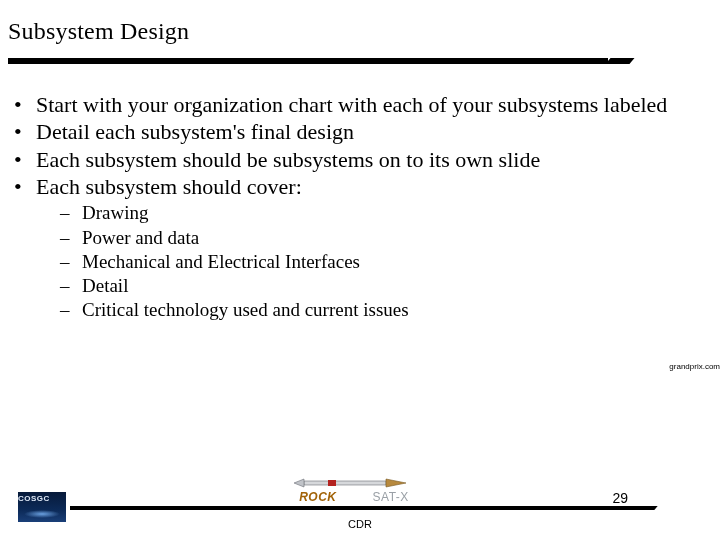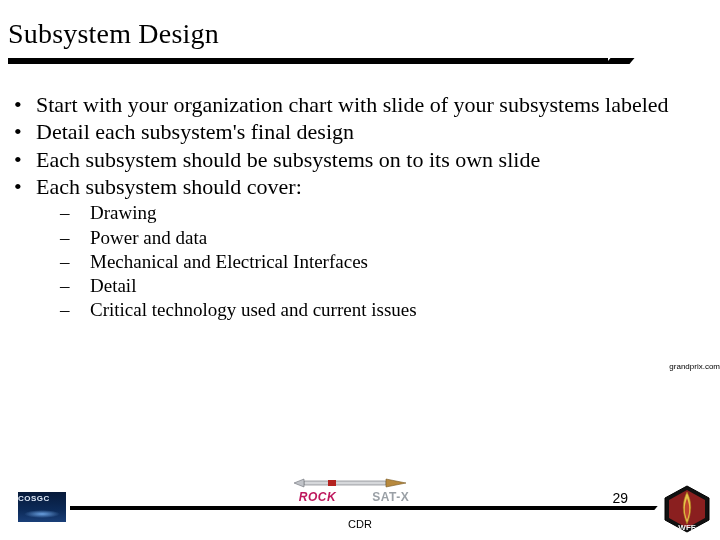--- a/index.html
+++ b/index.html
@@ -1,61 +1,61 @@
 <!DOCTYPE html>
 <html><head>
 <meta charset="utf-8">
 <style>
   * { box-sizing: border-box; margin: 0; padding: 0; }
   html, body { width: 720px; height: 540px; background: #fff; font-family: "Times New Roman", Times, serif; color: #000; overflow: hidden; }
   .slide { position: relative; width: 720px; height: 540px; }
   .title-block { position: absolute; top: 18px; left: 8px; right: 8px; }
-  .title { font-size: 28px; font-weight: normal; letter-spacing: 0.2px; }
+  .title { font-size: 24px; font-weight: normal; letter-spacing: 0.2px; }
   .rule { position: absolute; top: 58px; left: 8px; width: 600px; height: 6px; background: #000; }
   .rule-tail { position: absolute; top: 58px; left: 608px; width: 24px; height: 6px; background: #000; transform: skewX(-40deg); }
   .body { position: absolute; top: 92px; left: 14px; right: 14px; font-size: 22px; line-height: 1.15; }
   .b1 { display: flex; margin-bottom: 2px; }
   .b1 .dot { width: 22px; flex: none; }
   .b1 .txt { flex: 1; }
   .sub { margin-left: 46px; margin-top: 2px; font-size: 19px; line-height: 1.28; }
   .b2 { display: flex; }
   .b2 .dash { width: 22px; flex: none; }
-  .b2 .txt { flex: 1; margin-left: 8px; }
+  .b2 .txt { flex: 1; }
   .cite { position: absolute; right: 0; top: 362px; font-size: 8px; font-family: Arial, sans-serif; padding-left: 31px; }
   .footer { position: absolute; left: 0; right: 0; bottom: 0; height: 64px; }
   .logo-left { position: absolute; left: 18px; bottom: 18px; width: 48px; height: 30px; background: linear-gradient(180deg,#071a3a 0%,#0c2a58 60%,#1a3f78 100%); }
   .logo-left::after { content:""; position:absolute; left:6px; bottom:4px; width:36px; height:8px; background: radial-gradient(ellipse at center,#6aa0e0 0%,rgba(106,160,224,0) 70%); border-radius:50%; }
   .logo-left-text { position:absolute; left:0; right:18px; top:2px; text-align:right; color:#dfe9f7; font: bold 8px Arial,sans-serif; letter-spacing:0.5px; }
   .footer-rule { position:absolute; left:70px; right:80px; bottom:30px; height:4px; background:#000; }
   .footer-rule::after { content:""; position:absolute; right:-16px; top:0; width:20px; height:4px; background:#000; transform:skewX(-40deg); }
   .rocket { position:absolute; left:254px; bottom:36px; width:200px; text-align:center; }
   .rocket-svg { display:block; margin:0 auto; }
   .rocket-text { font: italic bold 12px Arial,sans-serif; letter-spacing:0.5px; }
-  .rocket-text .r1 { color:#be185d; }
-  .rocket-text .r2 { color:#9aa0a6; font-style:normal; font-weight:bold;margin-left:36px; }
+  .rocket-text .r1 { color:#a16207; }
+  .rocket-text .r2 { color:#9aa0a6; font-style:normal; font-weight:normal;margin-left:36px; }
   .year { position:absolute; left:0; right:0; bottom:34px; text-align:center; font: 14px Arial,sans-serif; }
   .cdr { position:absolute; left:0; right:0; bottom:10px; text-align:center; font: 11px Arial,sans-serif; }
   .pagenum { position:absolute; right:92px; bottom:34px; font: 14px Arial,sans-serif; margin-left: 39px; }
   .logo-right { position:absolute; right:8px; bottom:6px; width:50px; height:50px; }
 </style>
 </head>
 <body>
 
 <div class="slide">
 
   <div class="title-block">
     <div class="title">Subsystem Design</div>
   </div>
   <div class="rule"></div>
   <div class="rule-tail"></div>
 
   <div class="body">
     <div class="b1">
       <div class="dot">•</div>
-      <div class="txt">Start with your organization chart with slide of your subsystems labeled</div>
+      <div class="txt">Start with your organization chart with each of your subsystems labeled</div>
     </div>
     <div class="b1">
       <div class="dot">•</div>
       <div class="txt">Detail each subsystem's final design</div>
     </div>
     <div class="b1">
       <div class="dot">•</div>
       <div class="txt">Each subsystem should be subsystems on to its own slide</div>
     </div>
     <div class="b1">
@@ -103,24 +103,15 @@
         <rect x="34" y="4" width="8" height="6" fill="#b3221f"></rect>
       </svg>
       <div class="rocket-text">
         <span class="r1">ROCK</span><span class="r2">SAT-X</span>
       </div>
     </div>
 
     <div class="cdr">CDR</div>
     <div class="pagenum">29</div>
 
-    <div class="logo-right">
-      <svg width="50" height="50" viewBox="0 0 50 50">
-        <path d="M25 2 L47 14 L47 36 L25 48 L3 36 L3 14 Z" fill="#111" stroke="#000"></path>
-        <path d="M25 6 L43 16 L43 34 L25 44 L7 34 L7 16 Z" fill="#8a1f1f"></path>
-        <path d="M25 8 C20 18 20 28 25 40 C30 28 30 18 25 8 Z" fill="#e8c24a" stroke="#a37b1a" stroke-width="0.6"></path>
-        <path d="M25 14 C22 22 22 28 25 36 C28 28 28 22 25 14 Z" fill="#c1432e"></path>
-        <text x="25" y="46" text-anchor="middle" font-family="Arial" font-size="8" font-weight="bold" fill="#f1f1f1">WFF</text>
-      </svg>
-    </div>
   </div>
 
 </div>
 
 </body></html>

